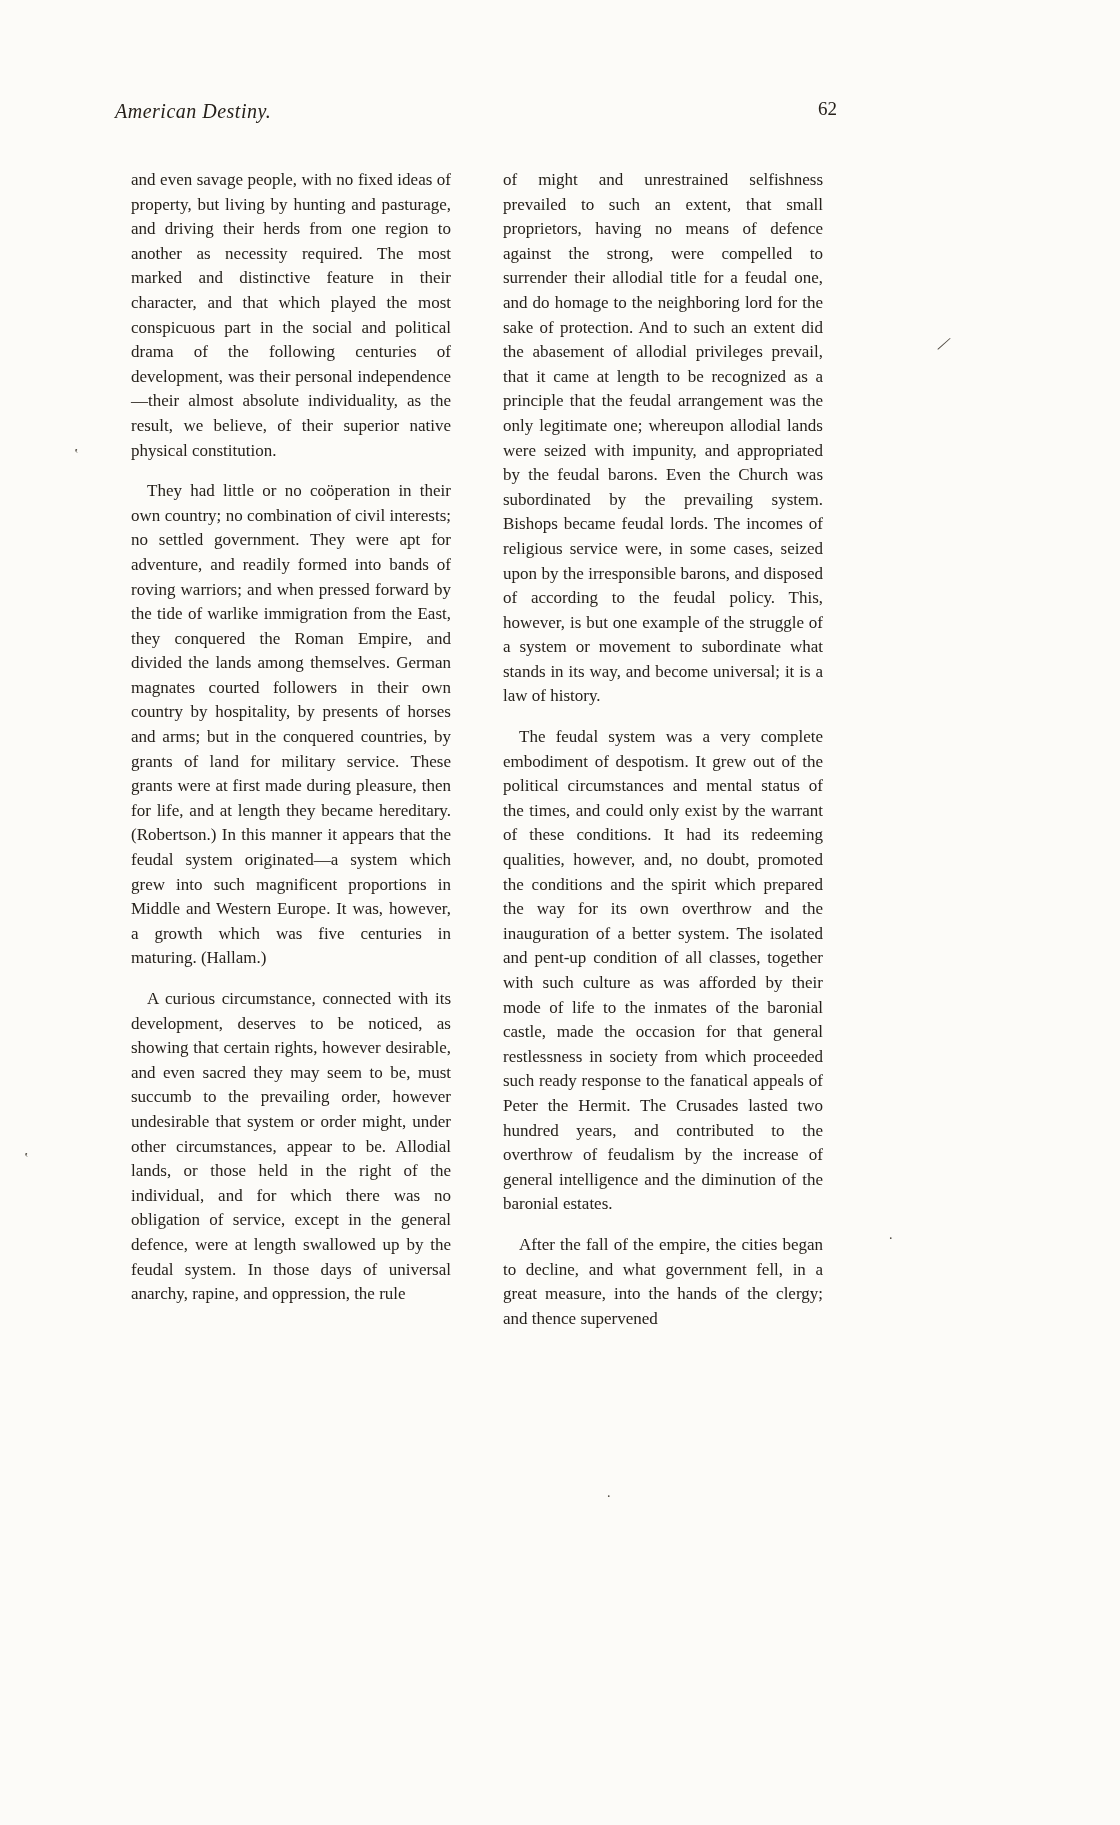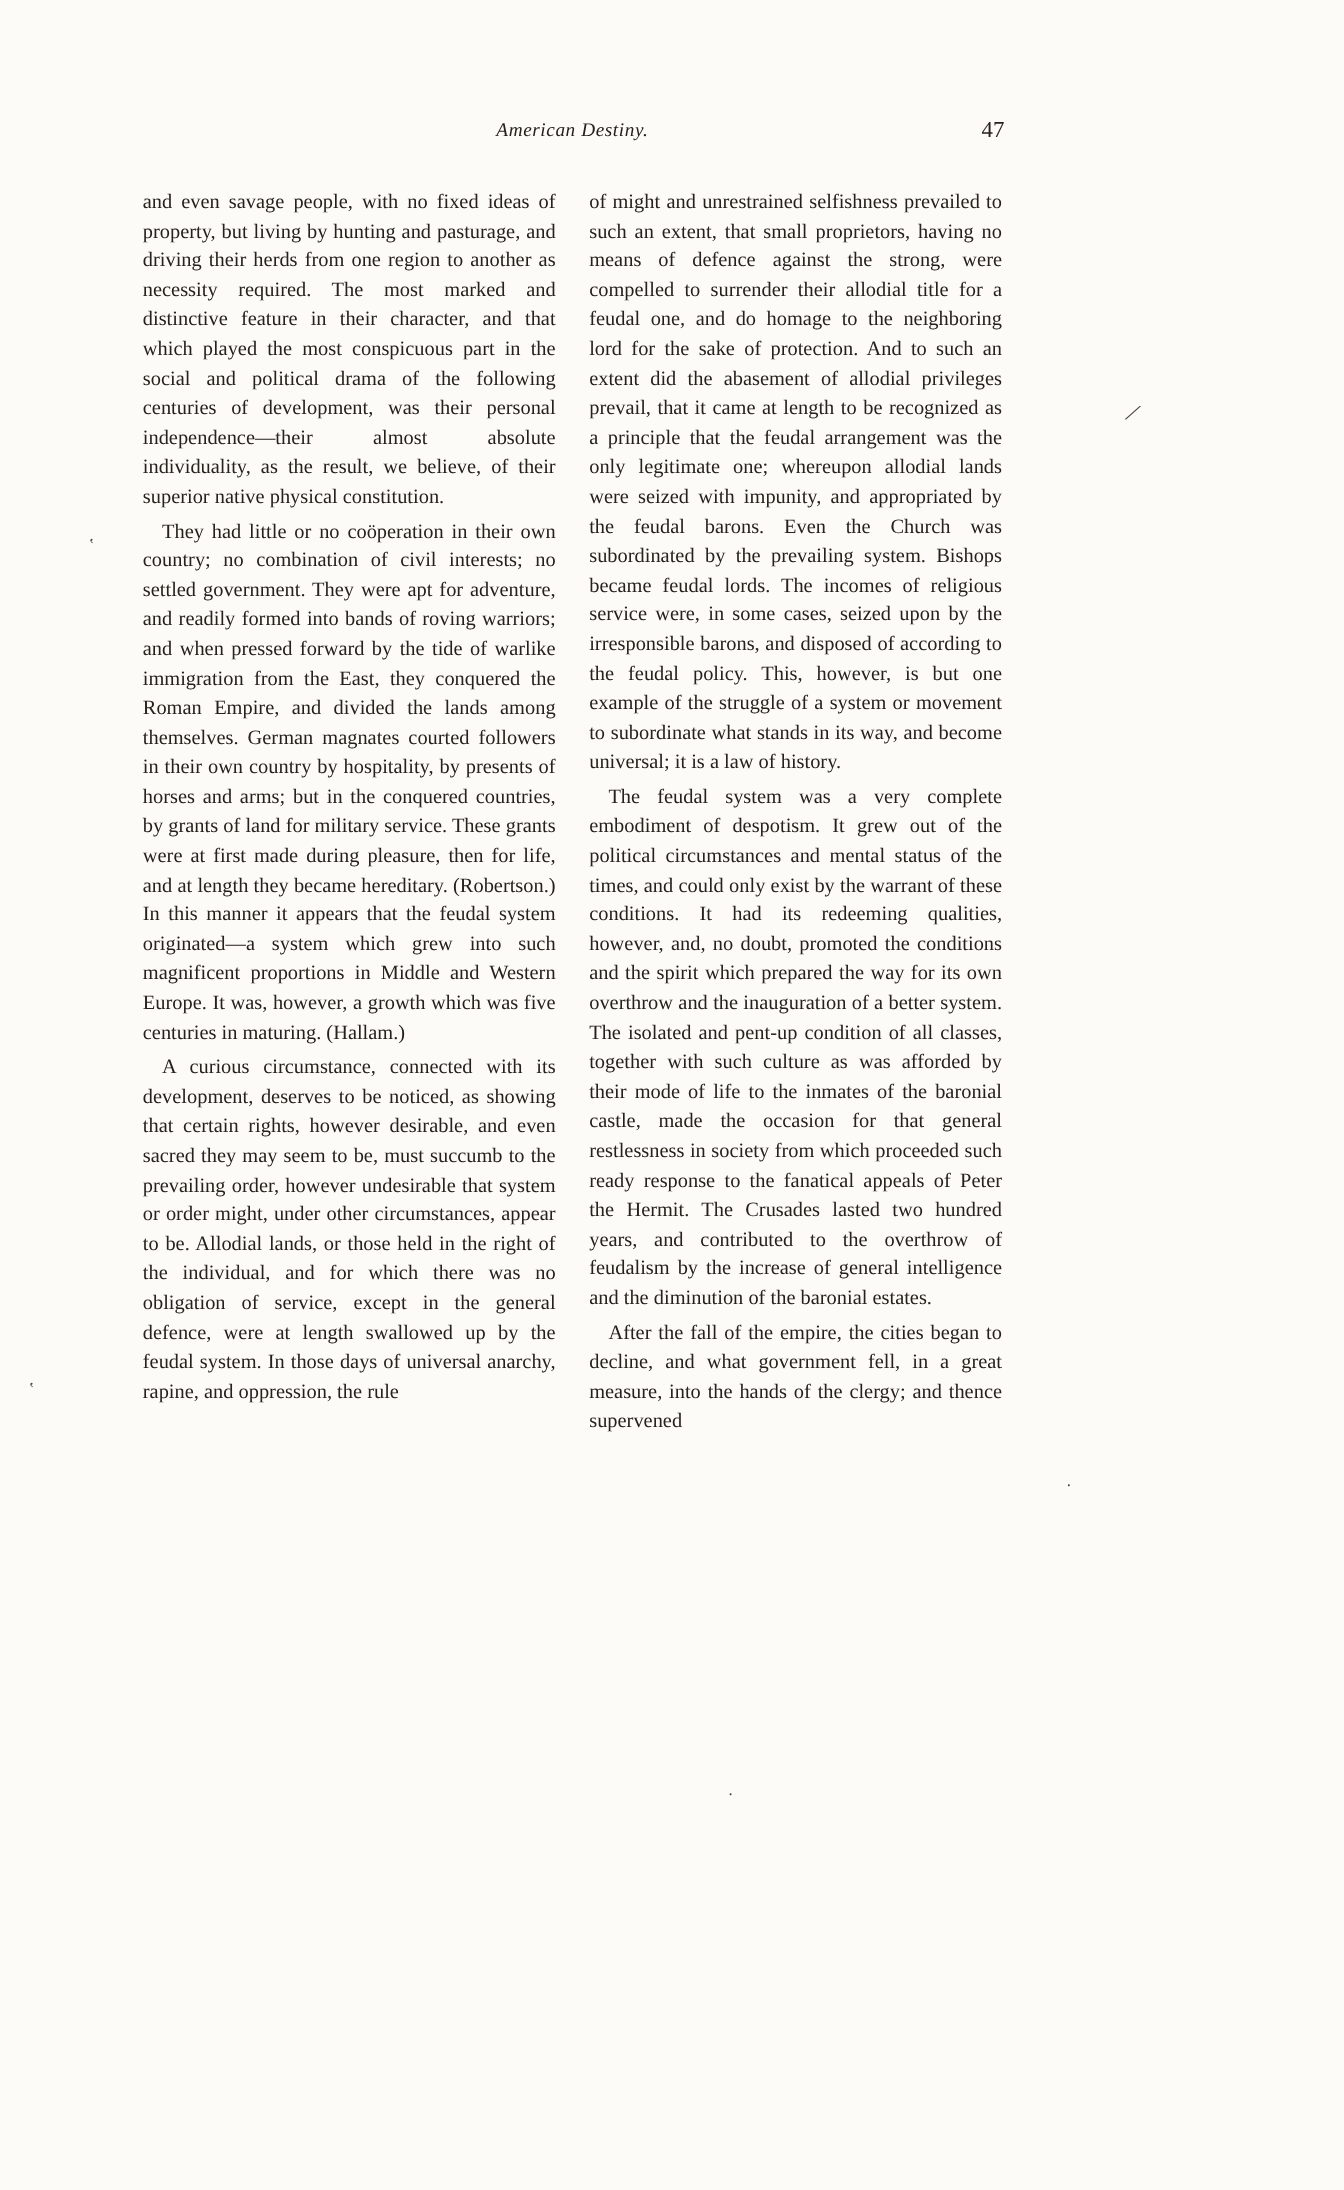--- a/index.html
+++ b/index.html
@@ -24,44 +24,44 @@
     width: 724px;
   }
   .page-header {
     position: relative;
     height: 52px;
   }
   .running-title {
     position: absolute;
     left: 0;
     right: 0;
-    text-align: center;
+    text-align: left;
     font-style: italic;
-    font-size: 16px;
+    font-size: 20px;
     letter-spacing: 0.5px;
   }
   .page-number {
     position: absolute;
     right: 2px;
     top: -2px;
     font-size: 19px;
   }
   .columns {
     display: flex;
     gap: 20px;
     align-items: flex-start;
   }
   .column {
     width: 352px;
     font-size: 17px;
     line-height: 24.6px;
     text-align: justify;
   }
   .para {
-    margin: 4px;
+    margin: 16px;
     padding: 0;
   }
   .para.indent {
     text-indent: 16px;
   }
   .scan-artifact {
     position: absolute;
     color: #4a443c;
     font-size: 14px;
     line-height: 14px;
@@ -74,21 +74,21 @@
 </style>
 </head>
 <body>
 
 <div class="sheet">
 
   <div class="textblock">
 
     <div class="page-header">
       <span class="running-title">American Destiny.</span>
-      <span class="page-number">47</span>
+      <span class="page-number">62</span>
     </div>
 
     <div class="columns">
 
       <div class="column">
         <p class="para">and even savage people, with no fixed ideas of property, but living by hunting and pasturage, and driving their herds from one region to another as necessity required. The most marked and distinctive feature in their character, and that which played the most conspicuous part in the social and political drama of the following centuries of development, was their personal independence—their almost absolute individuality, as the result, we believe, of their superior native physical constitution.</p>
         <p class="para indent">They had little or no coöperation in their own country; no combination of civil interests; no settled government. They were apt for adventure, and readily formed into bands of roving warriors; and when pressed forward by the tide of warlike immigration from the East, they conquered the Roman Empire, and divided the lands among themselves. German magnates courted followers in their own country by hospitality, by presents of horses and arms; but in the conquered countries, by grants of land for military service. These grants were at first made during pleasure, then for life, and at length they became hereditary. (Robertson.) In this manner it appears that the feudal system originated—a system which grew into such magnificent proportions in Middle and Western Europe. It was, however, a growth which was five centuries in maturing. (Hallam.)</p>
         <p class="para indent">A curious circumstance, connected with its development, deserves to be noticed, as showing that certain rights, however desirable, and even sacred they may seem to be, must succumb to the prevailing order, however undesirable that system or order might, under other circumstances, appear to be. Allodial lands, or those held in the right of the individual, and for which there was no obligation of service, except in the general defence, were at length swallowed up by the feudal system. In those days of universal anarchy, rapine, and oppression, the rule</p>
       </div>
 

